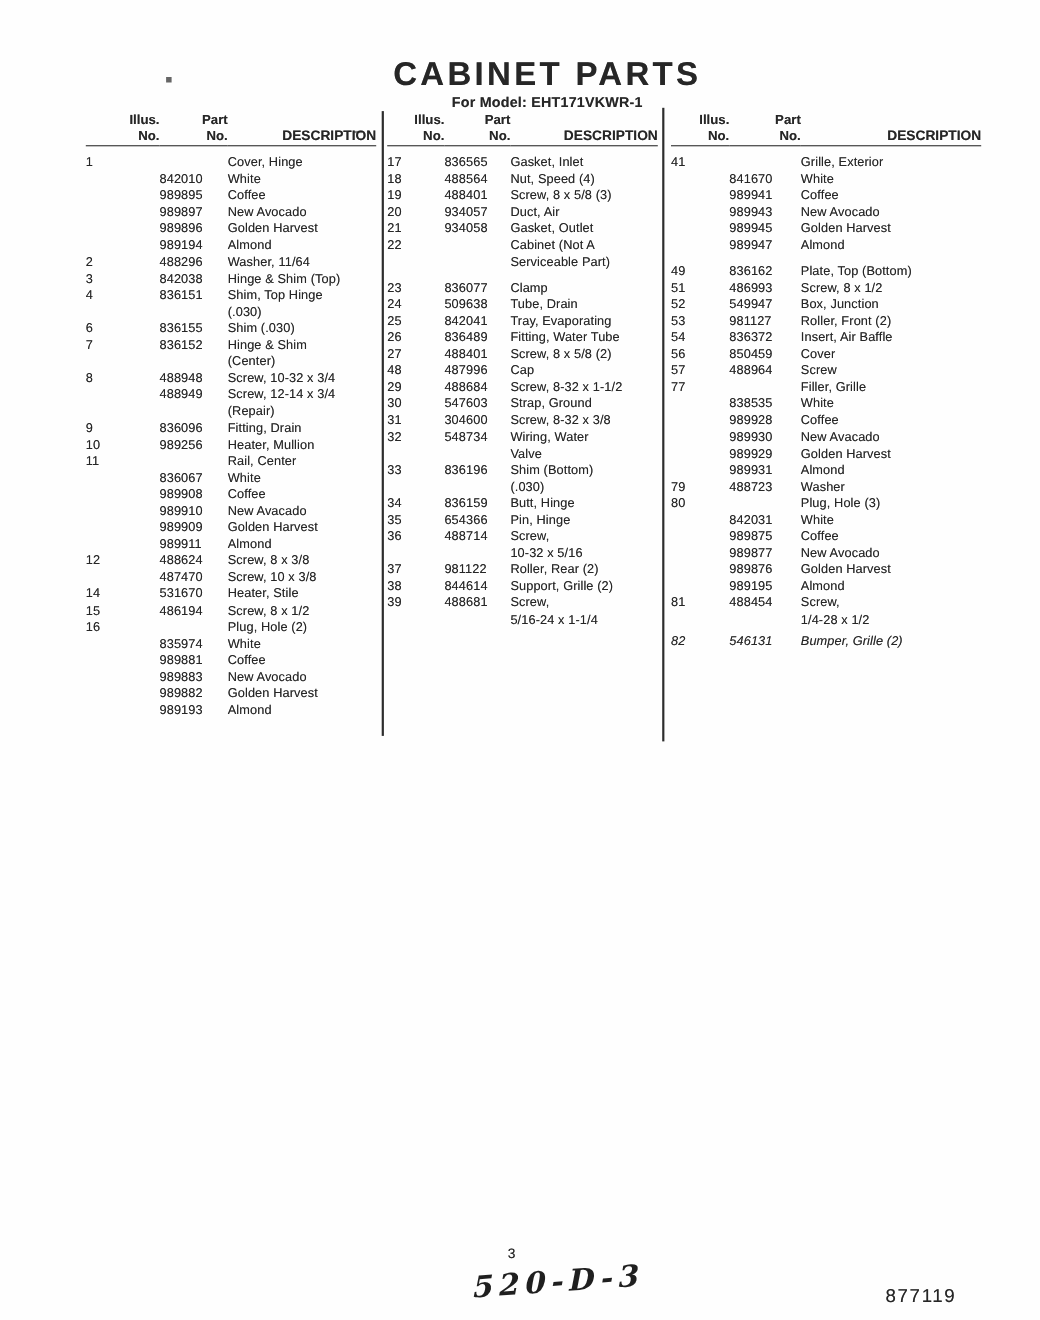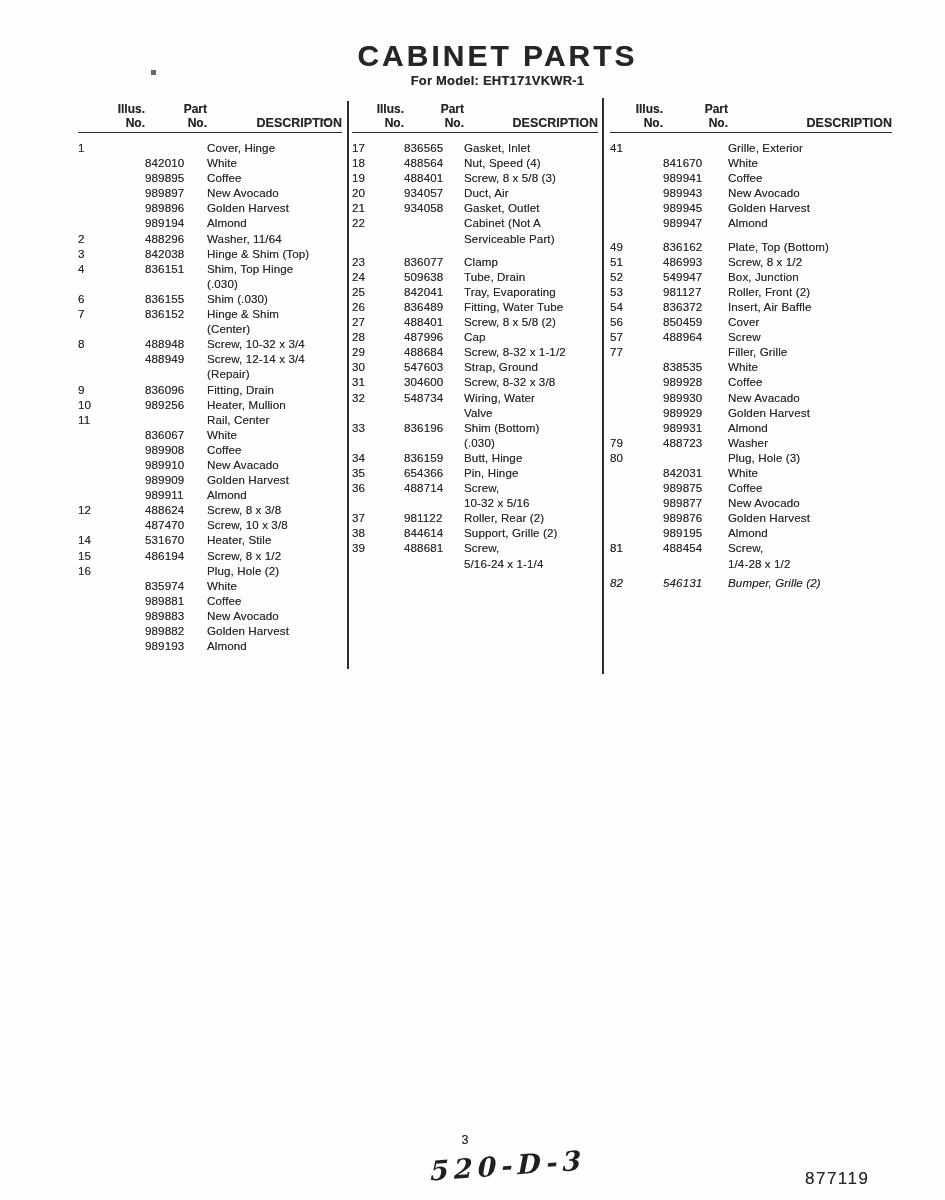--- a/index.html
+++ b/index.html
@@ -1,21 +1,21 @@
 <!DOCTYPE html>
 <html><head>
 <meta charset="utf-8">
 <style>
   html,body{margin:0;padding:0;background:#ffffff;}
   .page{
     position:relative;width:945px;height:1200px;background:#fefefe;overflow:hidden;
     font-family:"Liberation Sans",sans-serif;color:#262626;
     text-shadow:0 0 0.5px rgba(45,45,45,0.55);
   }
-  .doc-header{position:absolute;top:40px;left:0;width:945px;padding-left:50px;box-sizing:border-box;text-align:center;}
+  .doc-header{position:absolute;top:52px;left:0;width:945px;padding-left:50px;box-sizing:border-box;text-align:center;}
   .title{font-size:30px;font-weight:bold;letter-spacing:3px;line-height:32px;}
   .subtitle{font-size:13px;font-weight:bold;letter-spacing:0.2px;margin-top:1px;}
 
   .vline{position:absolute;width:1.6px;background:#2d2d2d;}
   #vline1{left:347px;top:101px;height:568px;}
   #vline2{left:602px;top:98px;height:576px;}
 
   .col{position:absolute;top:103px;}
   #col0{left:78px;width:264px;}
   #col1{left:352px;width:246px;}
@@ -326,21 +326,21 @@
           <span class="c-illus">26</span>
           <span class="c-part">836489</span>
           <span class="c-desc">Fitting, Water Tube</span>
         </div>
         <div class="row">
           <span class="c-illus">27</span>
           <span class="c-part">488401</span>
           <span class="c-desc">Screw, 8 x 5/8 (2)</span>
         </div>
         <div class="row">
-          <span class="c-illus">28</span>
+          <span class="c-illus">48</span>
           <span class="c-part">487996</span>
           <span class="c-desc">Cap</span>
         </div>
         <div class="row">
           <span class="c-illus">29</span>
           <span class="c-part">488684</span>
           <span class="c-desc">Screw, 8-32 x 1-1/2</span>
         </div>
         <div class="row">
           <span class="c-illus">30</span>

